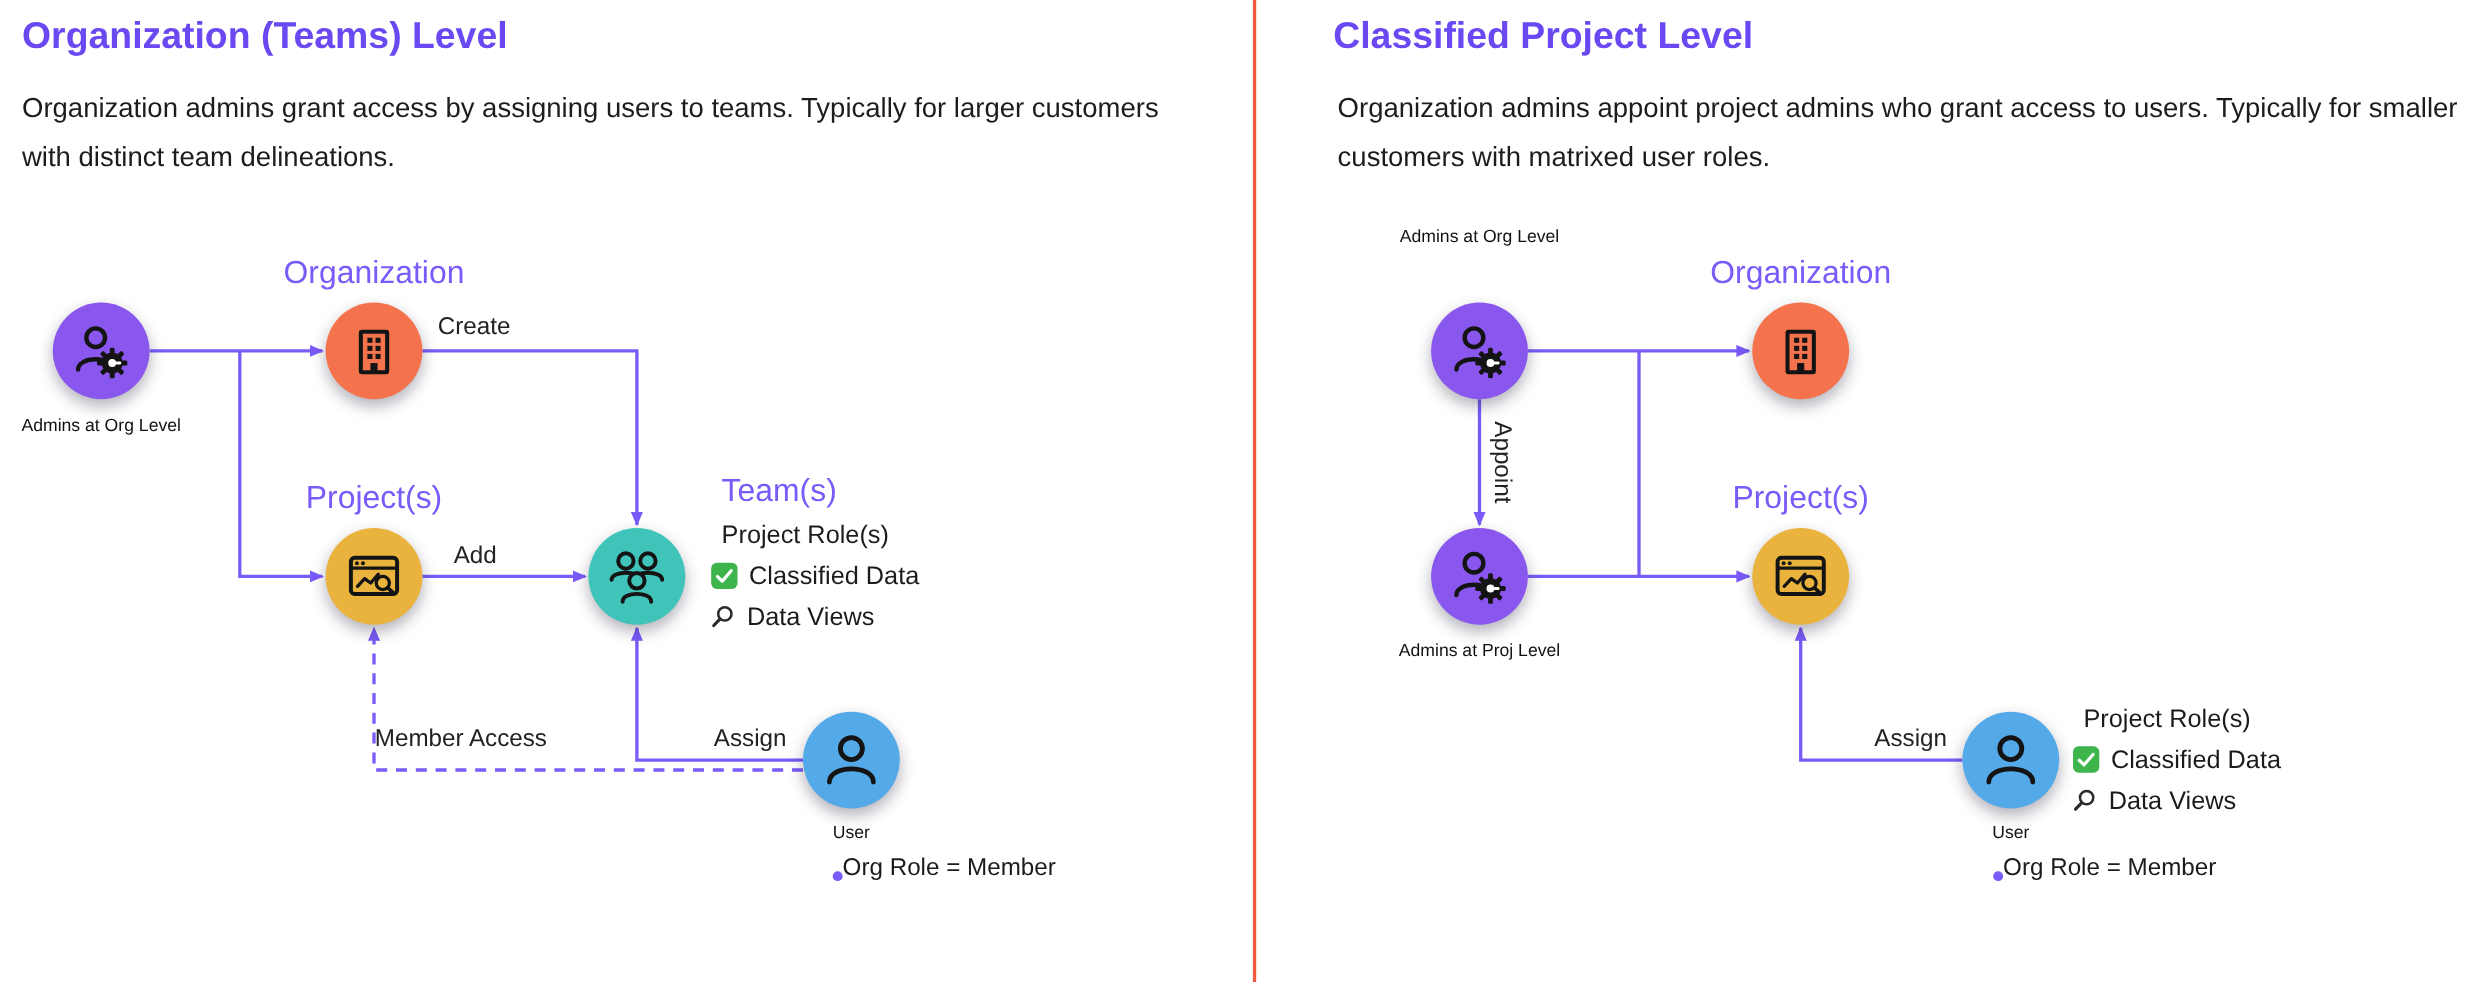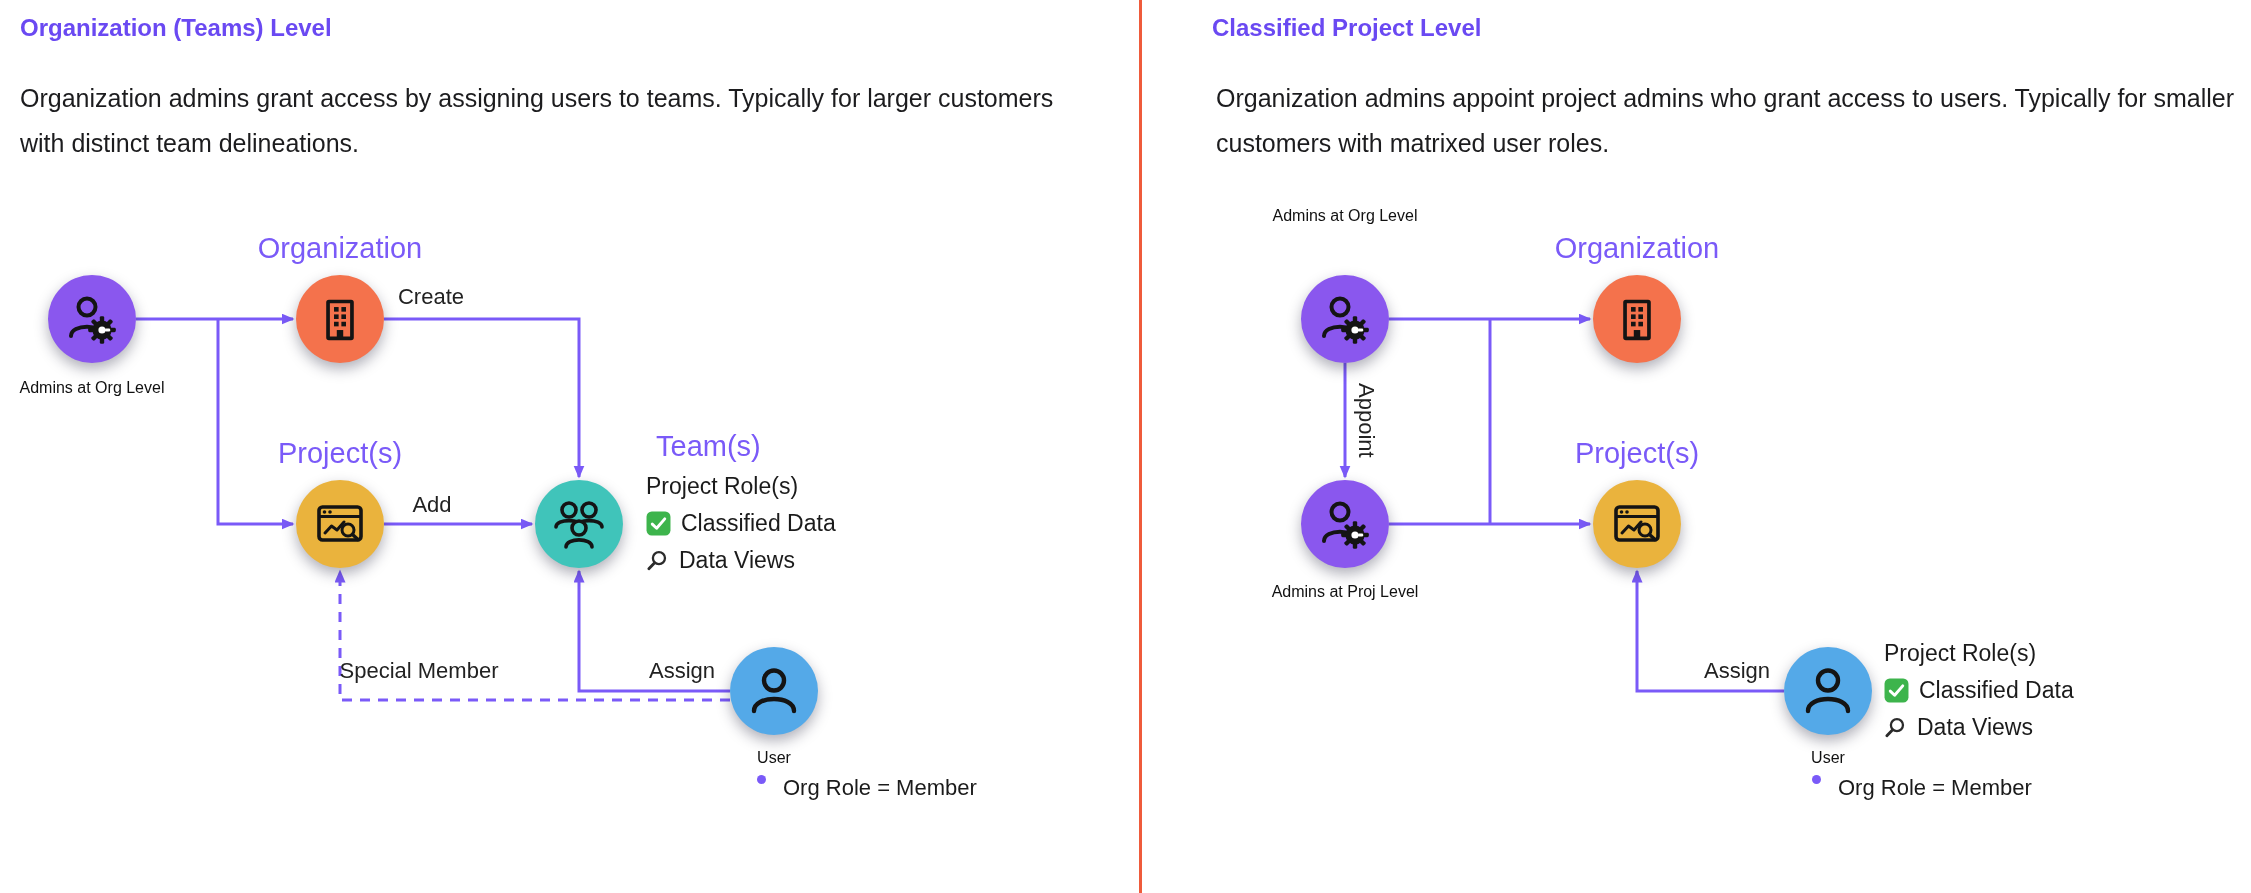--- a/index.html
+++ b/index.html
@@ -13,38 +13,38 @@
     --user-node:#54A9E8;
     --divider-orange:#EF5B3B;
     --check-green:#3DB44C;
     --text-dark:#1C1C1E;
   }
   *{box-sizing:border-box;margin:0;padding:0}
   body{
     width:2251px;height:893px;position:relative;background:#fff;overflow:hidden;
     font-family:"Liberation Sans",sans-serif;color:var(--text-dark);
   }
-  .panel-title{position:absolute;font-size:24px;font-weight:700;color:var(--heading-purple);white-space:nowrap}
+  .panel-title{position:absolute;font-size:34px;font-weight:700;color:var(--heading-purple);white-space:nowrap}
   .desc{position:absolute;font-size:25px;line-height:45px;color:var(--text-dark)}
   .node{position:absolute;width:88px;height:88px;border-radius:50%;display:flex;align-items:center;justify-content:center;box-shadow:0 6px 14px rgba(30,30,55,.35)}
   .node-admin{background:var(--admin-node)}
   .node-org{background:var(--org-node)}
   .node-project{background:var(--project-node)}
   .node-team{background:var(--team-node)}
   .node-user{background:var(--user-node)}
   .purple-label{position:absolute;font-size:29px;color:var(--label-purple);white-space:nowrap}
   .centered{transform:translateX(-50%);text-align:center}
   .caption{position:absolute;transform:translateX(-50%);text-align:center;font-size:16px;line-height:31px;color:#111}
   .edge-label{position:absolute;font-size:22px;color:#222;white-space:nowrap}
   .vertical-label{position:absolute;font-size:22px;color:#222;writing-mode:vertical-rl;white-space:nowrap}
   .details{position:absolute;display:flex;flex-direction:column;gap:10px;font-size:23px;color:#1b1b1b}
-  .details-title{}
+  .details-title{margin-left:10px}
   .detail-row{display:flex;align-items:center;gap:10px}
   .bullets{position:absolute;display:flex;flex-direction:column;gap:9px;font-size:22px;color:#1b1b1b}
-  .bullet-row{display:flex;align-items:flex-start;gap:17px;white-space:nowrap}
+  .bullet-row{display:flex;align-items:flex-end;white-space:nowrap}
   .dot{width:9px;height:9px;border-radius:50%;background:var(--arrow-purple);flex:none}
   .edges{position:absolute;left:0;top:0;pointer-events:none}
   .edge{stroke:var(--arrow-purple);stroke-width:3;fill:none}
   .edge.dashed{stroke-dasharray:10 8}
   .arrow-fill{fill:var(--arrow-purple)}
   .divider{position:absolute;width:3px;background:var(--divider-orange)}
 </style>
 </head>
 <body>
 
@@ -137,21 +137,21 @@
       <path d="M6 46 C6 30 46 30 46 46" stroke="#141414" stroke-width="4.4" fill="none" stroke-linecap="round"></path>
     </svg>
   </div>
 
   <div class="caption" style="left:92px;top:372px;width:150px">Admins at Org Level</div>
   <div class="caption" style="left:774px;top:742px">User</div>
 
   <div class="edge-label centered" style="left:431px;top:284px">Create</div>
   <div class="edge-label centered" style="left:432px;top:492px">Add</div>
   <div class="edge-label centered" style="left:682px;top:658px">Assign</div>
-  <div class="edge-label centered" style="left:419px;top:658px">Special Member</div>
+  <div class="edge-label centered" style="left:419px;top:658px">Member Access</div>
 
   <div class="details" style="left:646px;top:473px">
     <div class="details-title">Project Role(s)</div>
     <div class="detail-row">
       <svg width="25" height="25" viewBox="0 0 24 24">
         <rect x="0.5" y="0.5" width="23" height="23" rx="5" fill="var(--check-green)"></rect>
         <path d="M6 12.6 L10.2 16.6 L18 7.6" stroke="#fff" stroke-width="2.8" fill="none" stroke-linecap="round" stroke-linejoin="round"></path>
       </svg>
       <span>Classified Data</span>
     </div>

